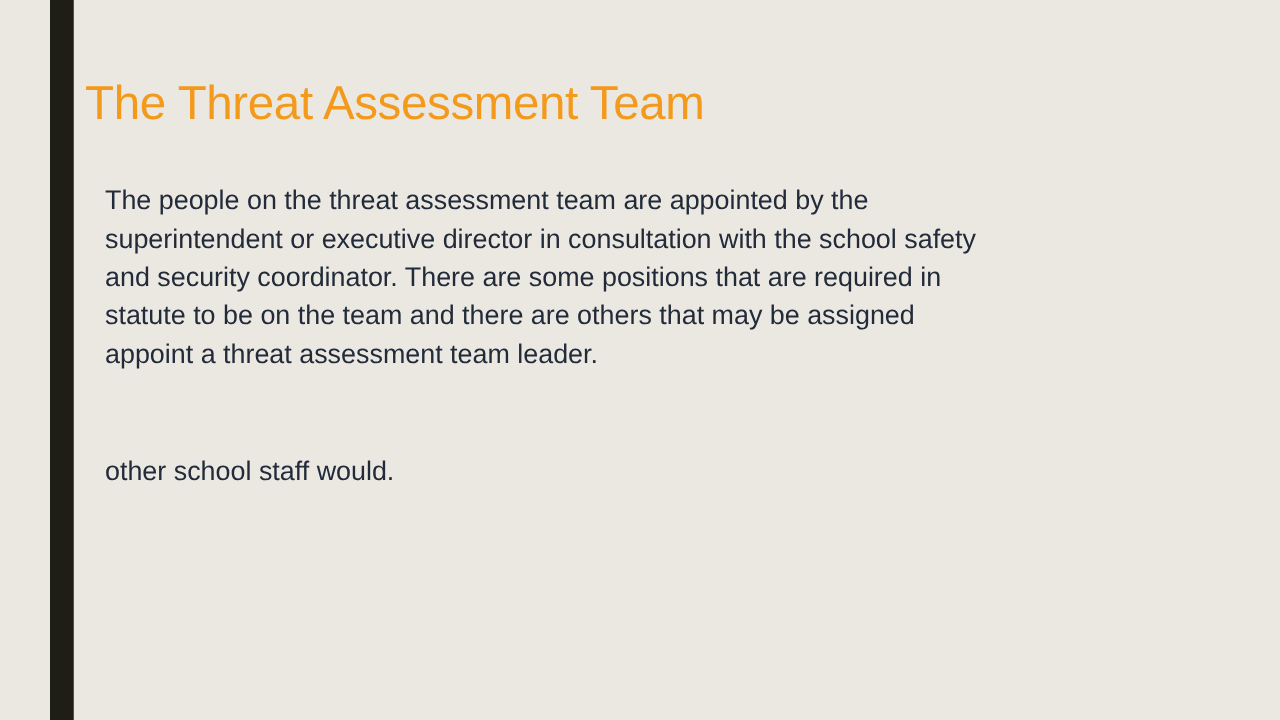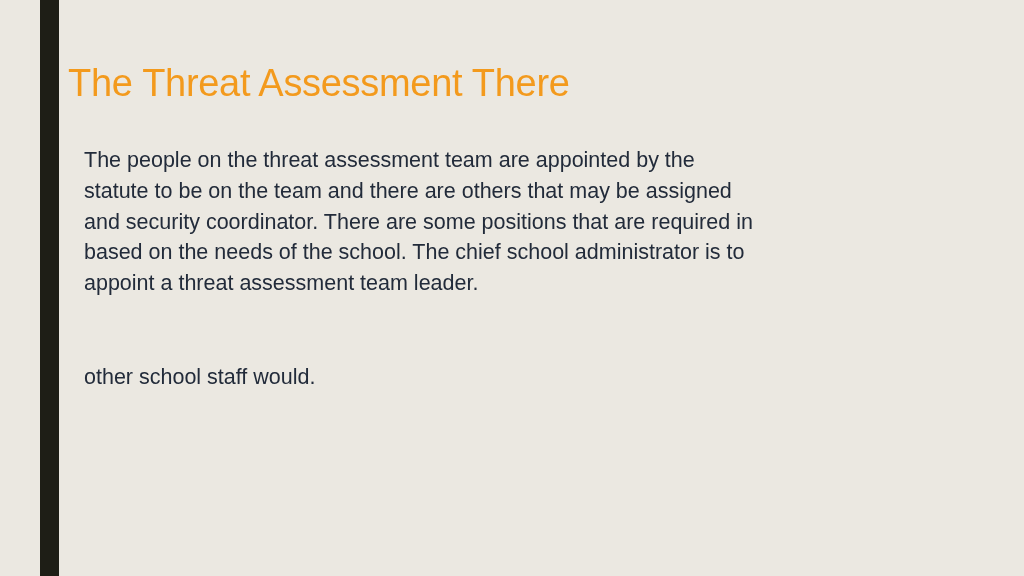--- a/index.html
+++ b/index.html
@@ -52,27 +52,27 @@
     }
     .para-gap {
       height: 31px;
     }
   </style>
 </head>
 <body>
 
 <div class="accent-bar"></div>
 
-<h1 class="slide-title">The Threat Assessment There</h1>
+<h1 class="slide-title">The Threat Assessment Team</h1>
 
 <div class="slide-body">
   <p>
     <span class="line">The people on the threat assessment team are appointed by the</span>
+    <span class="line">superintendent or executive director in consultation with the school safety</span>
+    <span class="line">and security coordinator.  There are some positions that are required in</span>
     <span class="line">statute to be on the team and there are others that may be assigned</span>
-    <span class="line">and security coordinator.  There are some positions that are required in</span>
-    <span class="line">based on the needs of the school.  The chief school administrator is to</span>
     <span class="line">appoint a threat assessment team leader.</span>
   </p>
   <div class="para-gap"></div>
   <p>
     <span class="line">other school staff would.</span>
   </p>
 </div>
 
 </body></html>

